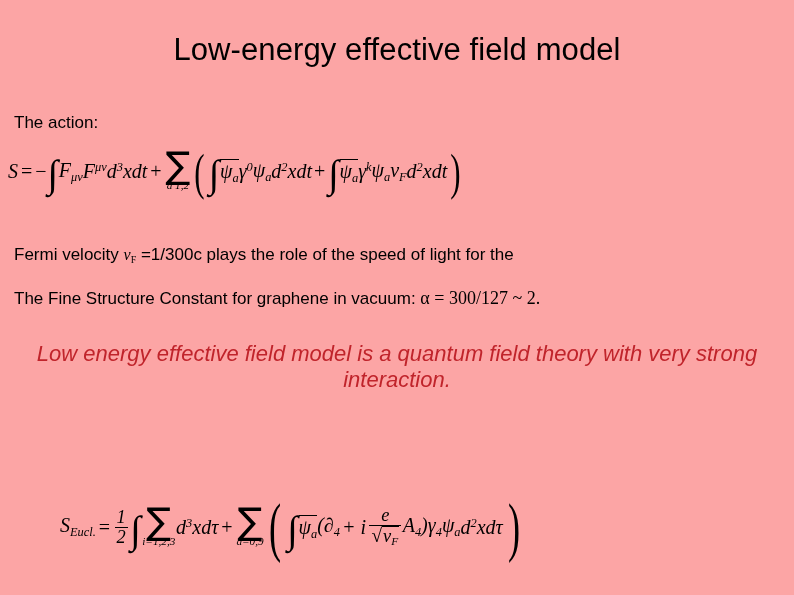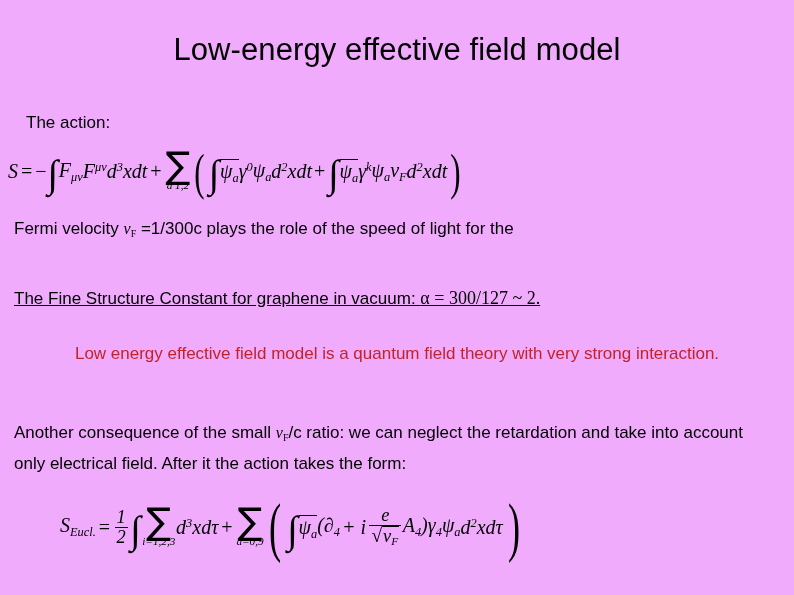--- a/index.html
+++ b/index.html
@@ -11,21 +11,21 @@
     width: 794px;
     height: 595px;
     position: relative;
     overflow: hidden;
     font-family: "Liberation Sans", sans-serif;
     color: #000000;
   }
   .slide {
     position: absolute;
     inset: 0;
-    background: #f0abfc;
+    background: #fca5a5;
   }
 
   
   .slide-title {
     position: absolute;
     left: 0;
     top: 30px;
     width: 794px;
     text-align: center;
     font-size: 31px;
@@ -40,55 +40,54 @@
   .body-line {
     position: absolute;
     font-size: 17px;
     line-height: 25px;
     color: #000000;
   }
   .lead-label {
     left: 14px;
     top: 110px;
     font-size: 17px;
-    margin-left: 12px;
   }
   .para-fermi {
     left: 14px;
-    top: 216px;
+    top: 242px;
     width: 766px;
     text-align: justify;
     text-justify: inter-word;
   }
   .para-fermi .tail { display: block; text-align: left; }
   .para-alpha {
     left: 14px;
     top: 286px;
     width: 766px;
     text-align: left;
-    text-decoration: underline;
   }
   .para-last {
     left: 14px;
     top: 420px;
     width: 740px;
     text-align: left;
     line-height: 26px;
   }
 
   
   .emphasis-block {
     position: absolute;
     left: 14px;
     top: 341px;
     width: 766px;
     text-align: center;
-    font-size: 17px;
+    font-size: 22px;
     line-height: 26px;
     color: #C0242B;
+    font-style: italic;
   }
 
   
   .math {
     position: absolute;
     font-family: "Liberation Serif", "DejaVu Serif", serif;
     font-style: italic;
     color: #000000;
     white-space: nowrap;
   }
@@ -226,23 +225,20 @@
   <div class="body-line para-fermi">
     <span>Fermi velocity </span><span class="math" style="position:relative;left:0;top:0;font-size:16px;"><span>v</span><sub class="up">F</sub></span><span> =1/300c plays the role of the speed of light for the</span>
   </div>
 
   <div class="body-line para-alpha">
     <span>The Fine Structure Constant for graphene in vacuum:  </span><span class="math" style="position:relative;left:0;top:0;font-size:18px;font-style:normal;">α = 300/127 ~ 2.</span>
   </div>
 
   <div class="emphasis-block">Low energy effective field model is a quantum field theory with very strong interaction.</div>
 
-  <div class="body-line para-last">
-    <span>Another consequence of the small </span><span class="math" style="position:relative;left:0;top:0;font-size:16px;"><span>v</span><sub class="up">F</sub></span><span>/c ratio: we can neglect the retardation and take into account only electrical field. After it the action takes the form:</span>
-  </div>
 
   <div class="math eq-eucl">
     <span class="mrow">
       <span><span>S</span><sub>Eucl.</sub></span>
       <span class="up" style="margin:0 3px;">=</span>
 
       <span class="frac">
         <span class="num">1</span>
         <span class="den">2</span>
       </span>

